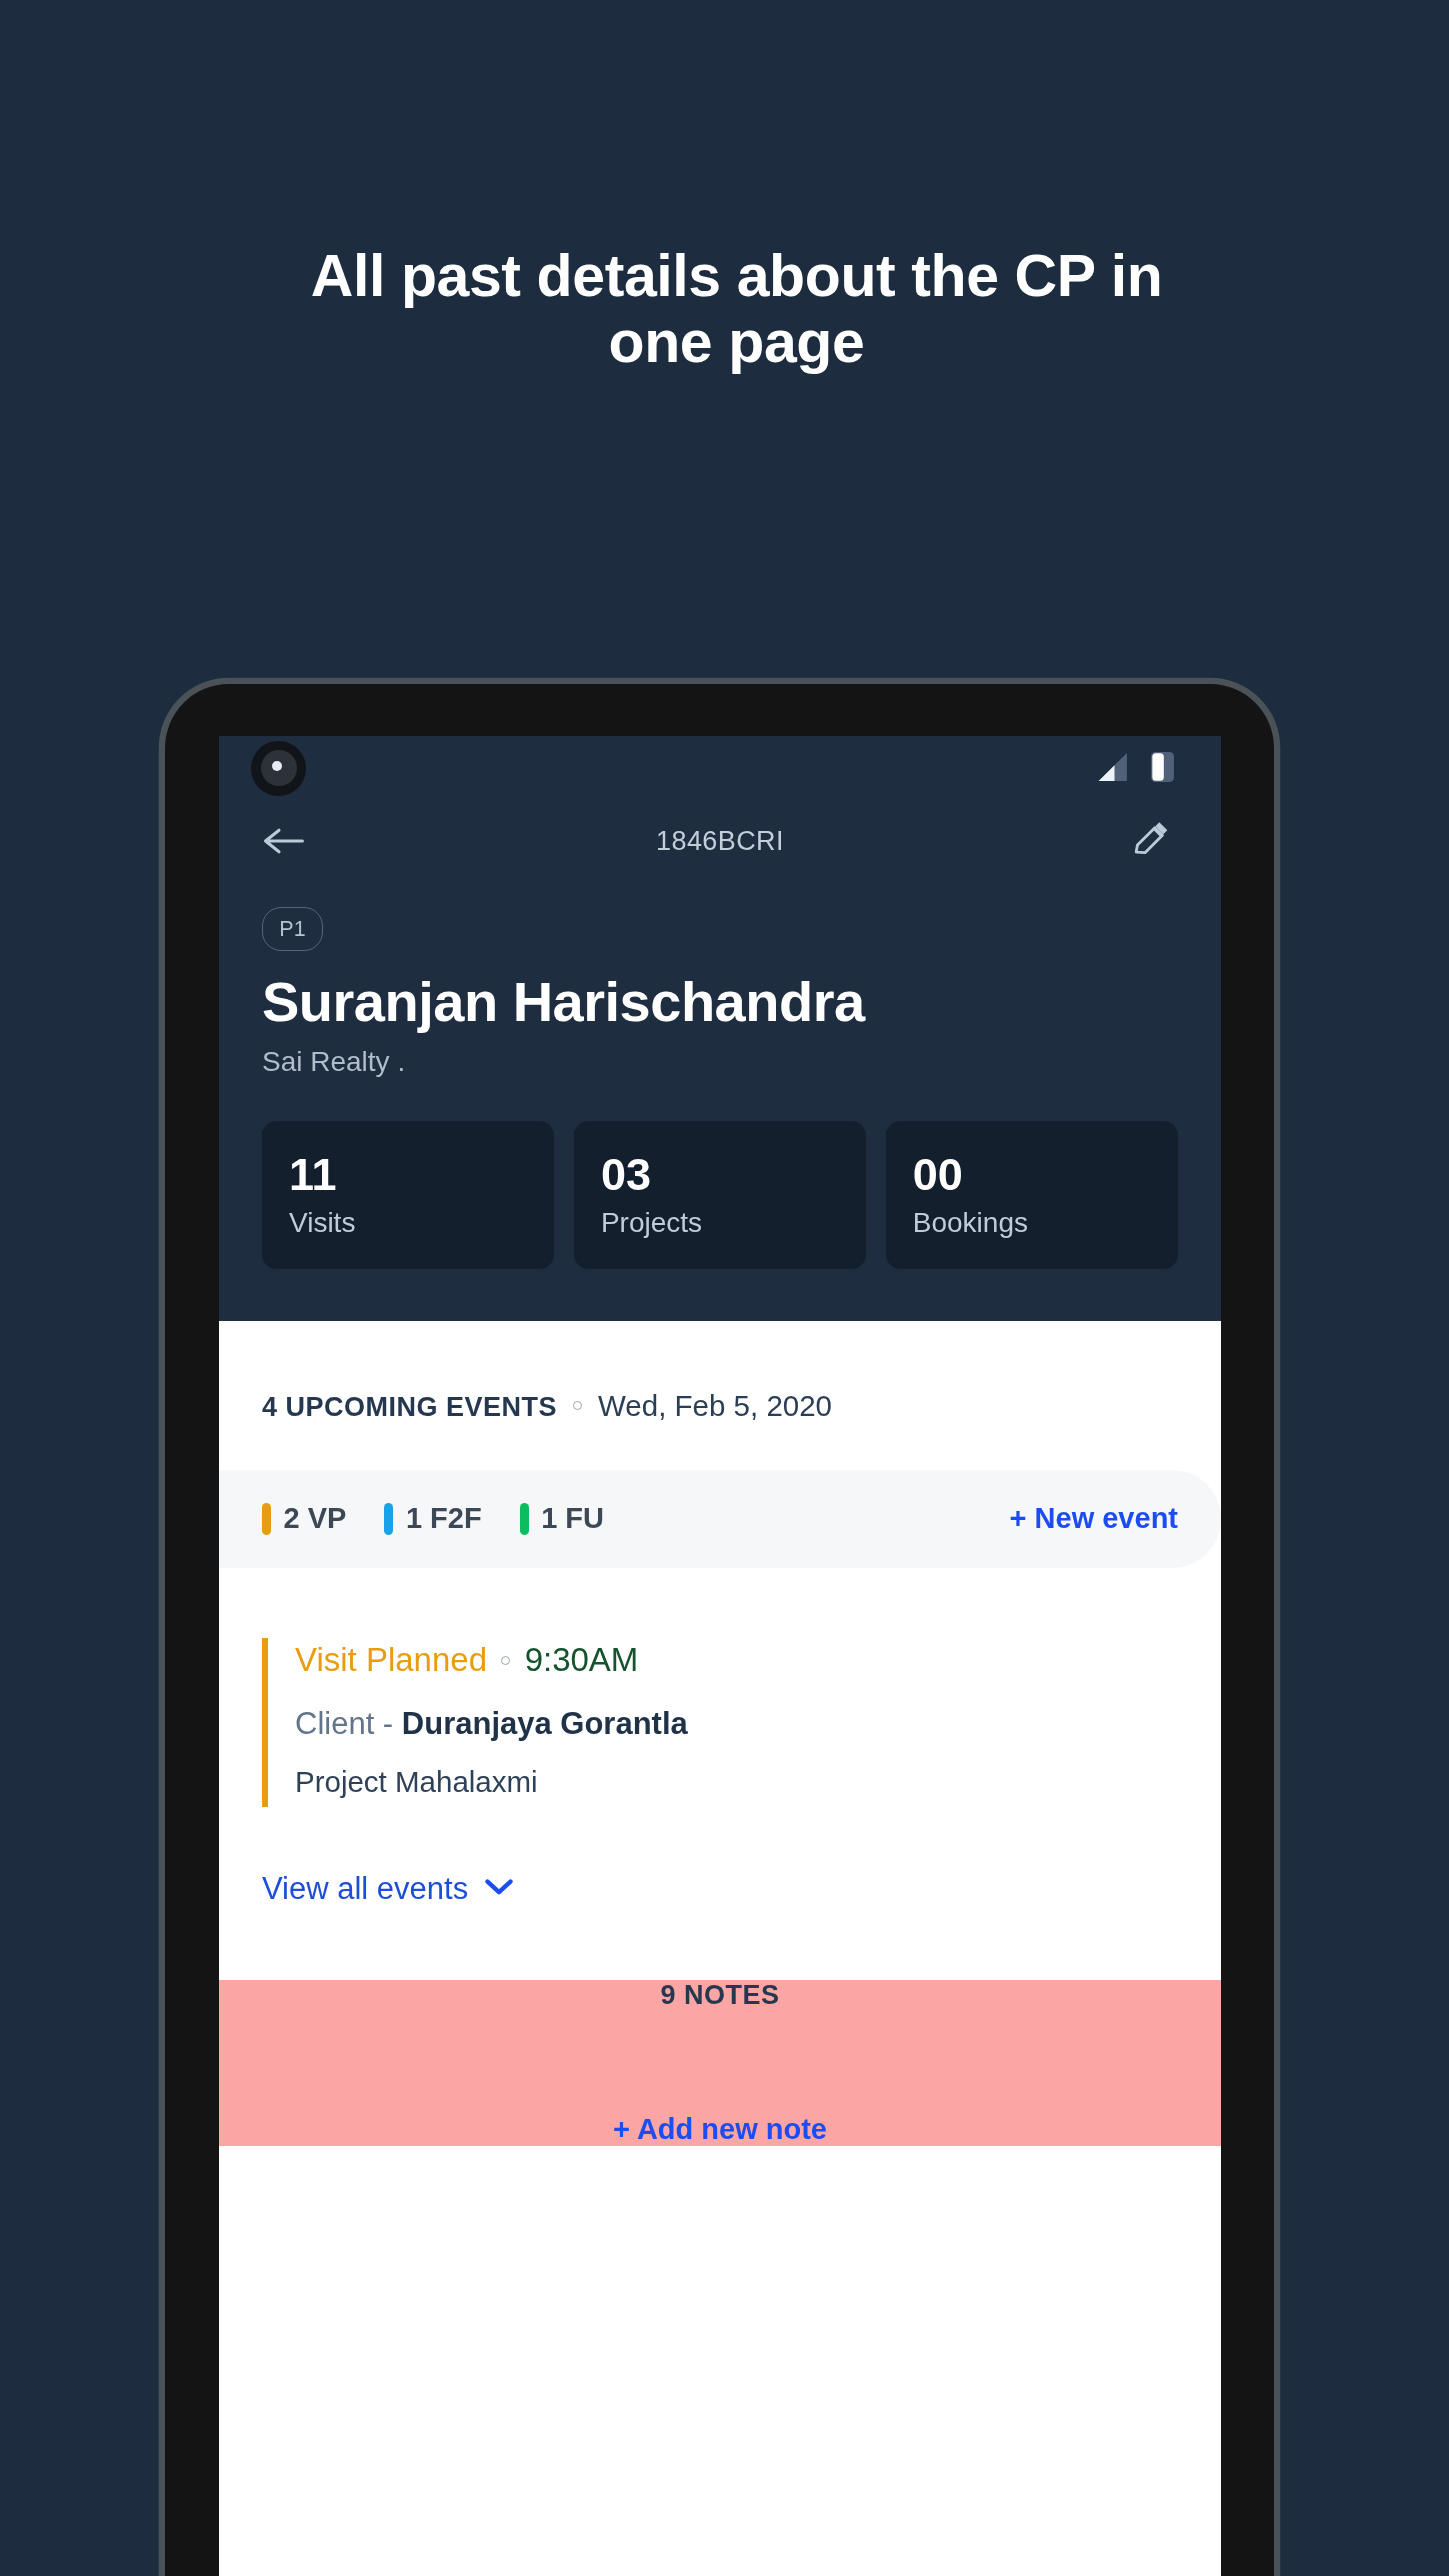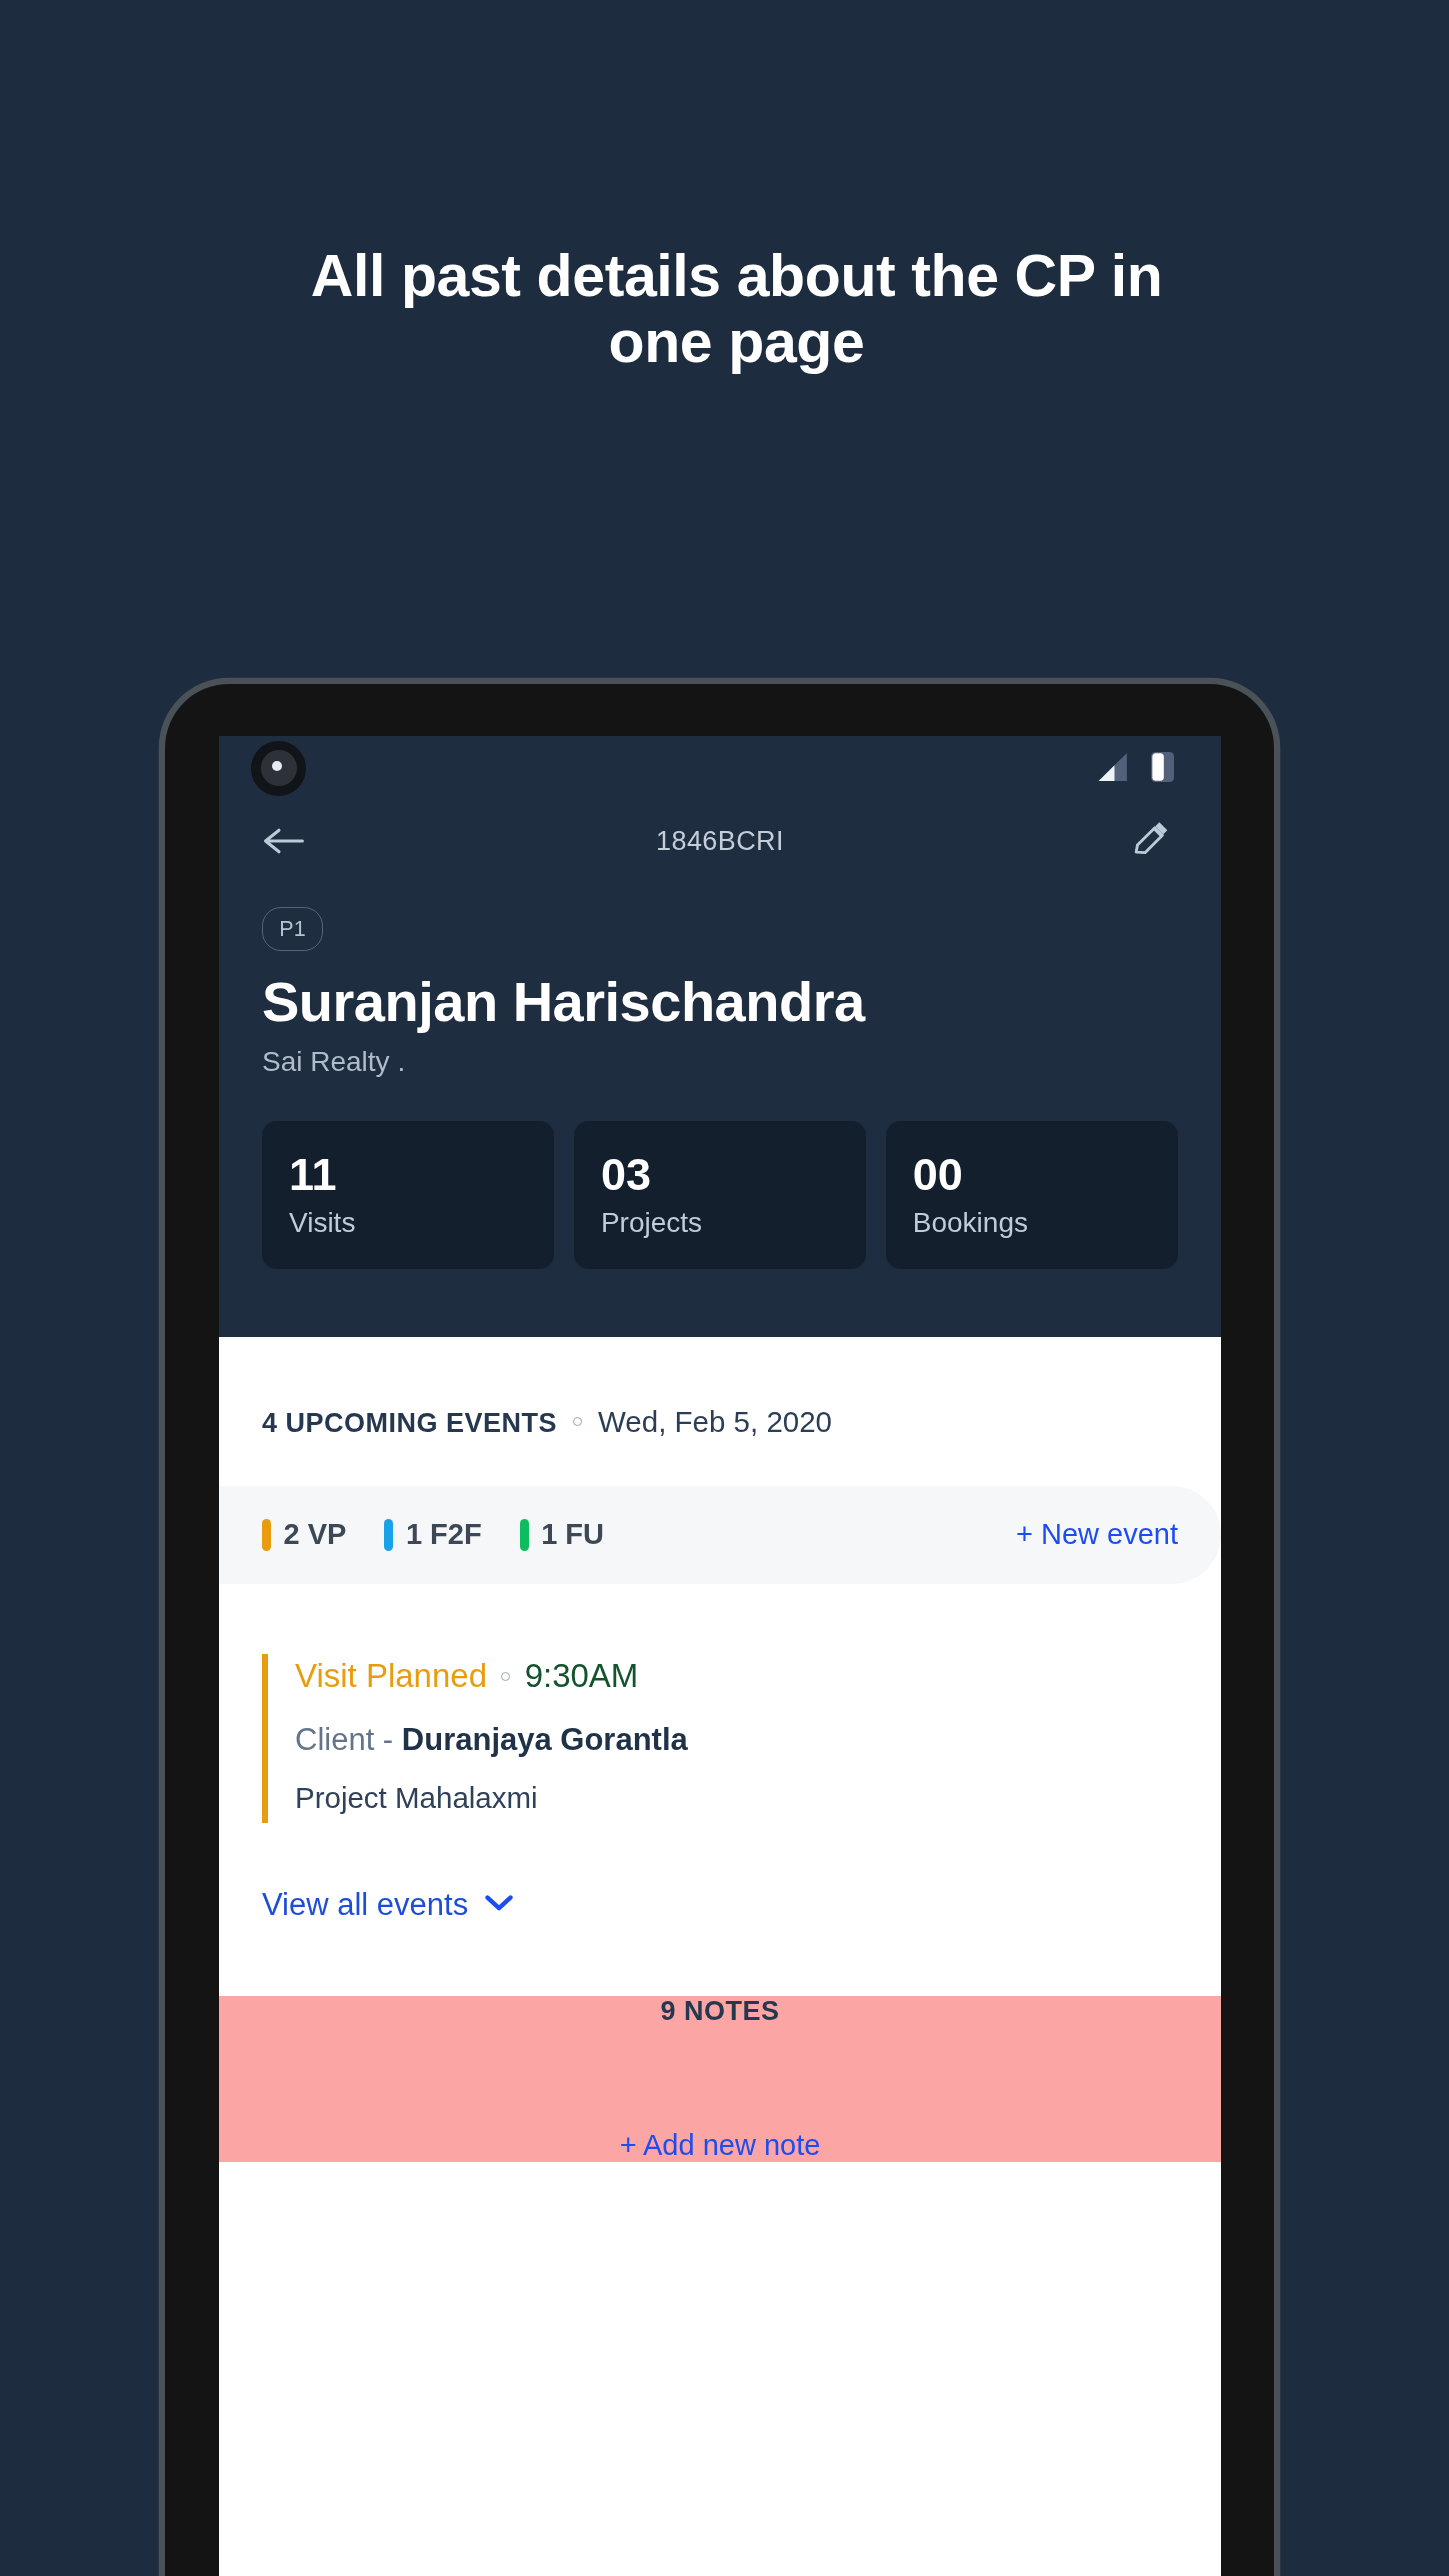--- a/index.html
+++ b/index.html
@@ -41,21 +41,21 @@
     position:absolute;
     left:54px; top:52px;
     width:1002px; height:1916px;
     background:#ffffff;
     overflow:hidden;
   }
 
   
   .app-dark {
     background:#1e2d40;
-    padding:0 0 16px 0;
+    padding:0 0 0 0;
     position:relative;
   }
   .statusbar {
     height:64px;
     display:flex;
     align-items:center;
     padding:0 47px 0 32px;
   }
   .punch-hole {
     width:55px; height:55px;
@@ -200,21 +200,21 @@
   }
   .legend-text {
     color:#3c4856;
     font-size:29px;
     font-weight:bold;
   }
   .legend-spacer { flex:1 1 auto; }
   .link-blue {
     color:#1c4df0;
     font-size:29px;
-    font-weight:normal;
+    font-weight:bold;
     white-space:nowrap;
   }
 
   .event-card {
     margin:70px 43px 0 43px;
     border-left:6.3px solid #e89d10;
     padding:3.6px 0 7.2px 27px;
   }
   .event-row1 {
     display:flex;

